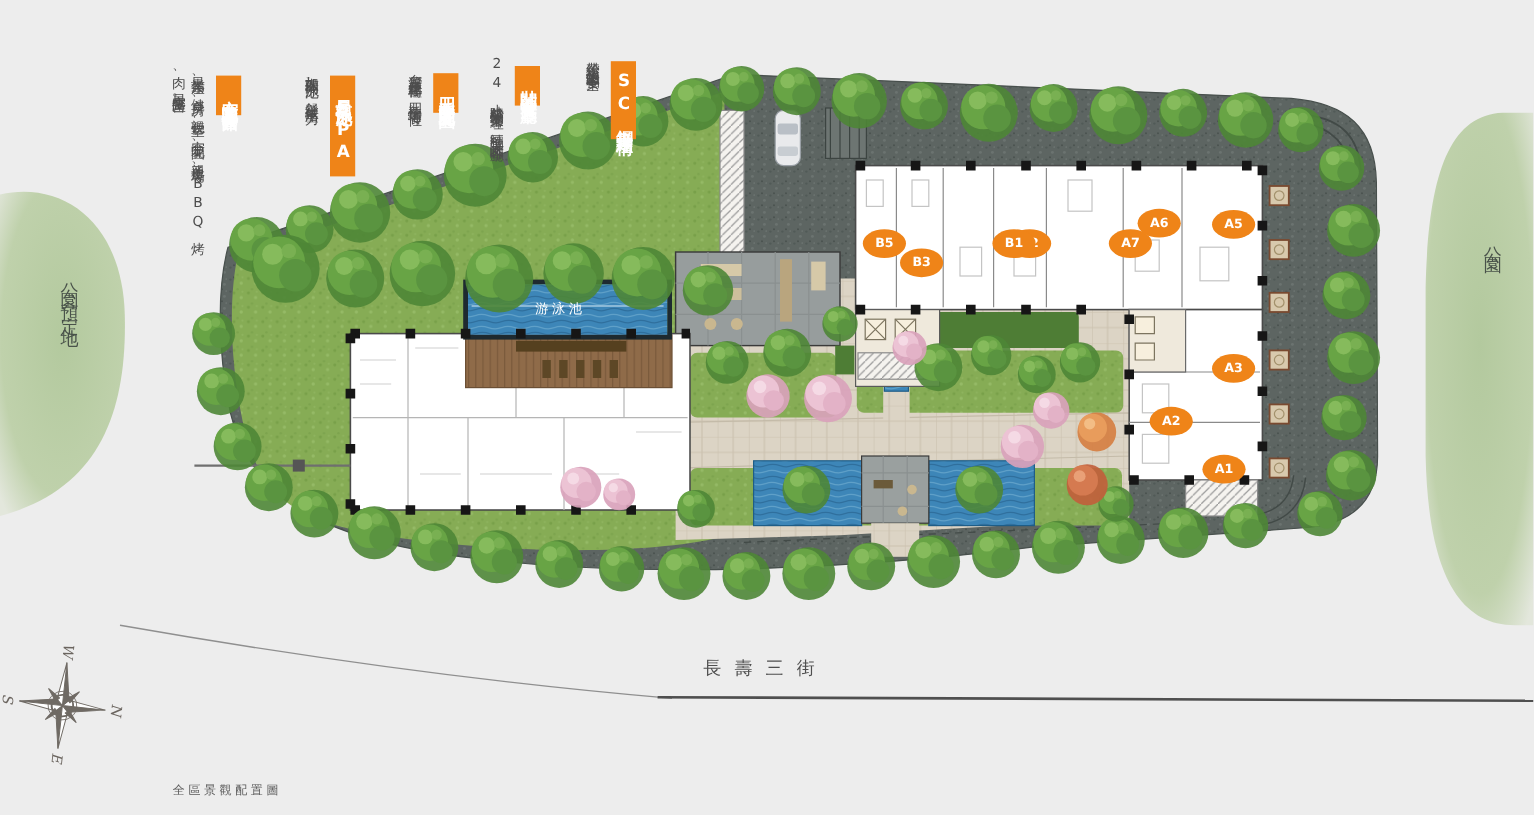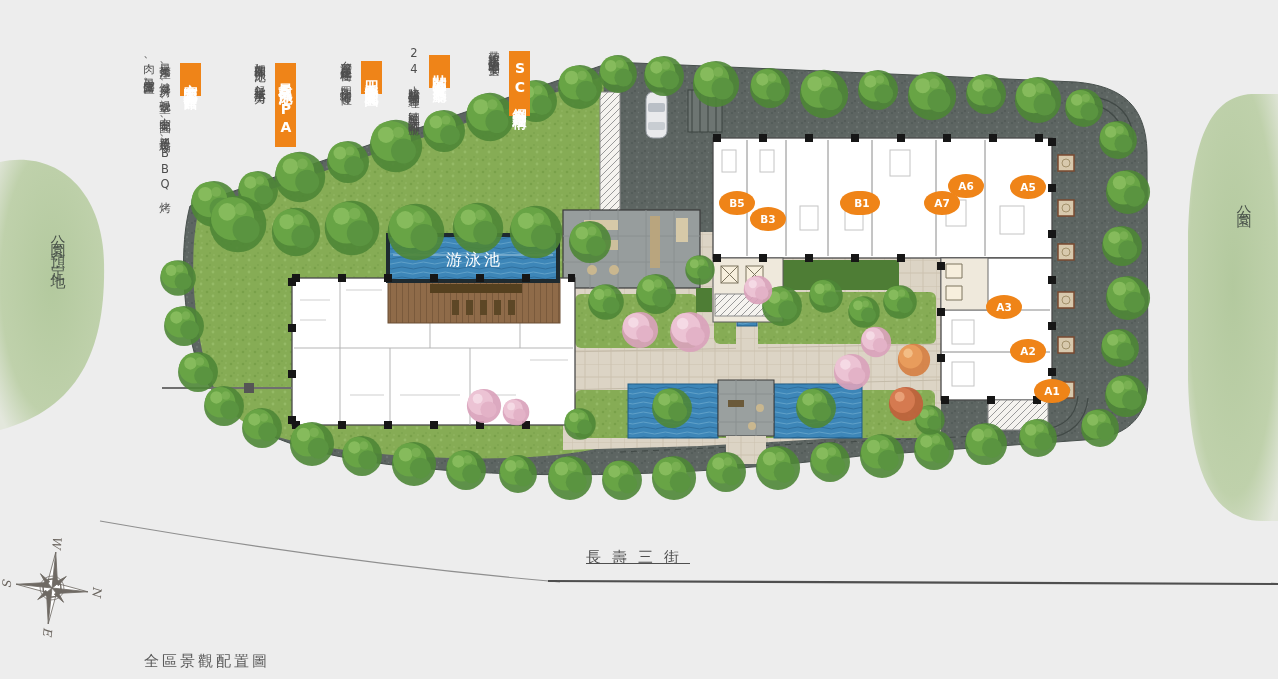--- a/index.html
+++ b/index.html
@@ -9,23 +9,23 @@
   .anno{position:absolute;display:flex;align-items:flex-start;}
   .anno .bar{writing-mode:vertical-rl;text-orientation:upright;background:#ef8418;color:#fff;
     font-size:14px;font-weight:bold;letter-spacing:2.5px;line-height:21px;padding:9px 0;
     margin-top:9px;margin-left:7px;}
   .anno .desc{writing-mode:vertical-rl;text-orientation:upright;color:#4d4d4d;
     font-size:11.5px;letter-spacing:1.5px;line-height:16px;}
   .vlabel{position:absolute;writing-mode:vertical-rl;text-orientation:upright;color:#49524a;
     font-size:15px;letter-spacing:10px;}
   .badge{position:absolute;width:36px;height:24px;border-radius:50%;background:#ef8418;color:#fff;
     font-size:10.5px;font-weight:bold;display:flex;align-items:center;justify-content:center;margin-top:19px;}
-  .pool-label{position:absolute;color:#fff;font-size:16px;letter-spacing:3px;text-align:right;}
-  .street-label{position:absolute;color:#4f4f4f;font-size:15px;letter-spacing:11px;text-decoration:underline;}
-  .caption{position:absolute;color:#5a5a5a;font-size:15px;letter-spacing:3px;}
+  .pool-label{position:absolute;color:#fff;font-size:11px;letter-spacing:3px;text-align:right;}
+  .street-label{position:absolute;color:#4f4f4f;font-size:15px;letter-spacing:11px;}
+  .caption{position:absolute;color:#5a5a5a;font-size:10px;letter-spacing:3px;}
   .compass-letter{font-family:"DejaVu Serif","Liberation Serif",serif;font-style:italic;
     font-size:12px;fill:#6b655f;}
 </style>
 </head>
 <body>
 
 <div class="stage">
 
 <svg width="1278" height="679" viewBox="0 0 1278 679">
   <defs>
@@ -364,27 +364,27 @@
   <div class="bar">壯闊迎賓大廳</div>
 </div>
 <div class="anno" style="left:486px;top:42px">
   <div class="desc" style="height:155px">帶給您永遠的幸福安全！</div>
   <div class="bar">SC鋼骨結構</div>
 </div>
 
 <div class="badge" style="left:719px;top:172px">B5</div>
 <div class="badge" style="left:750px;top:188px">B3</div>
 <div class="badge" style="left:840px;top:172px">B2</div>
-<div class="badge" style="left:844px;top:172px">B1</div>
+<div class="badge" style="left:827px;top:172px">B1</div>
 <div class="badge" style="left:924px;top:172px">A7</div>
 <div class="badge" style="left:948px;top:155px">A6</div>
 <div class="badge" style="left:1010px;top:156px">A5</div>
-<div class="badge" style="left:986px;top:276px">A3</div>
-<div class="badge" style="left:1010px;top:320px">A2</div>
-<div class="badge" style="left:1034px;top:360px">A1</div>
+<div class="badge" style="left:1010px;top:276px">A3</div>
+<div class="badge" style="left:958px;top:320px">A2</div>
+<div class="badge" style="left:1002px;top:360px">A1</div>
 
 <div class="pool-label" style="left:446px;top:250px">游泳池</div>
 <div class="vlabel" style="left:48px;top:222px;height:140px">公園預定地</div>
 <div class="vlabel" style="left:1234px;top:192px;height:64px">公園</div>
 <div class="street-label" style="left:586px;top:548px">長壽三街</div>
 <div class="caption" style="left:144px;top:652px">全區景觀配置圖</div>
 
 </div>
 
 </body></html>

